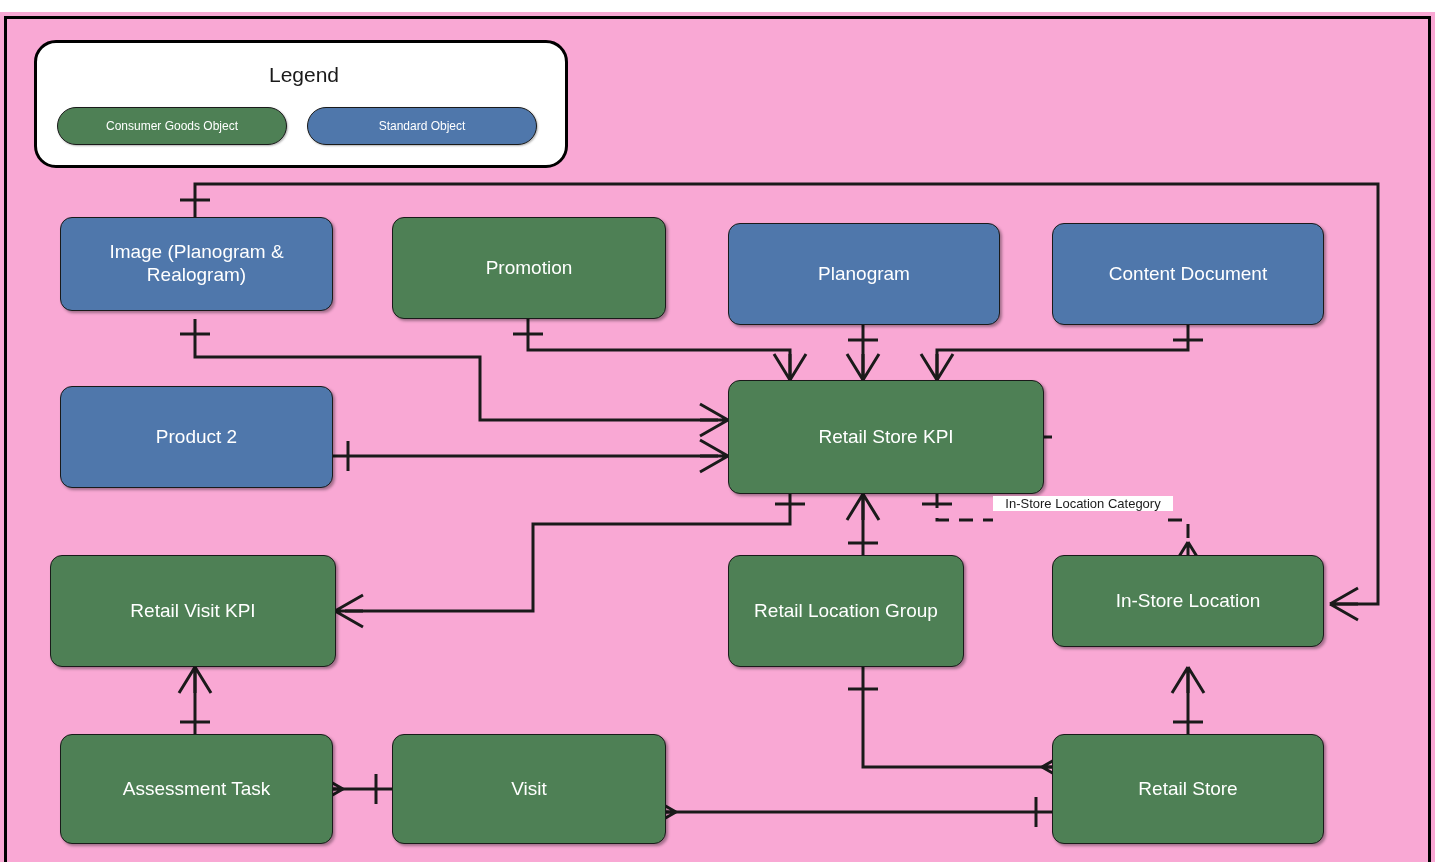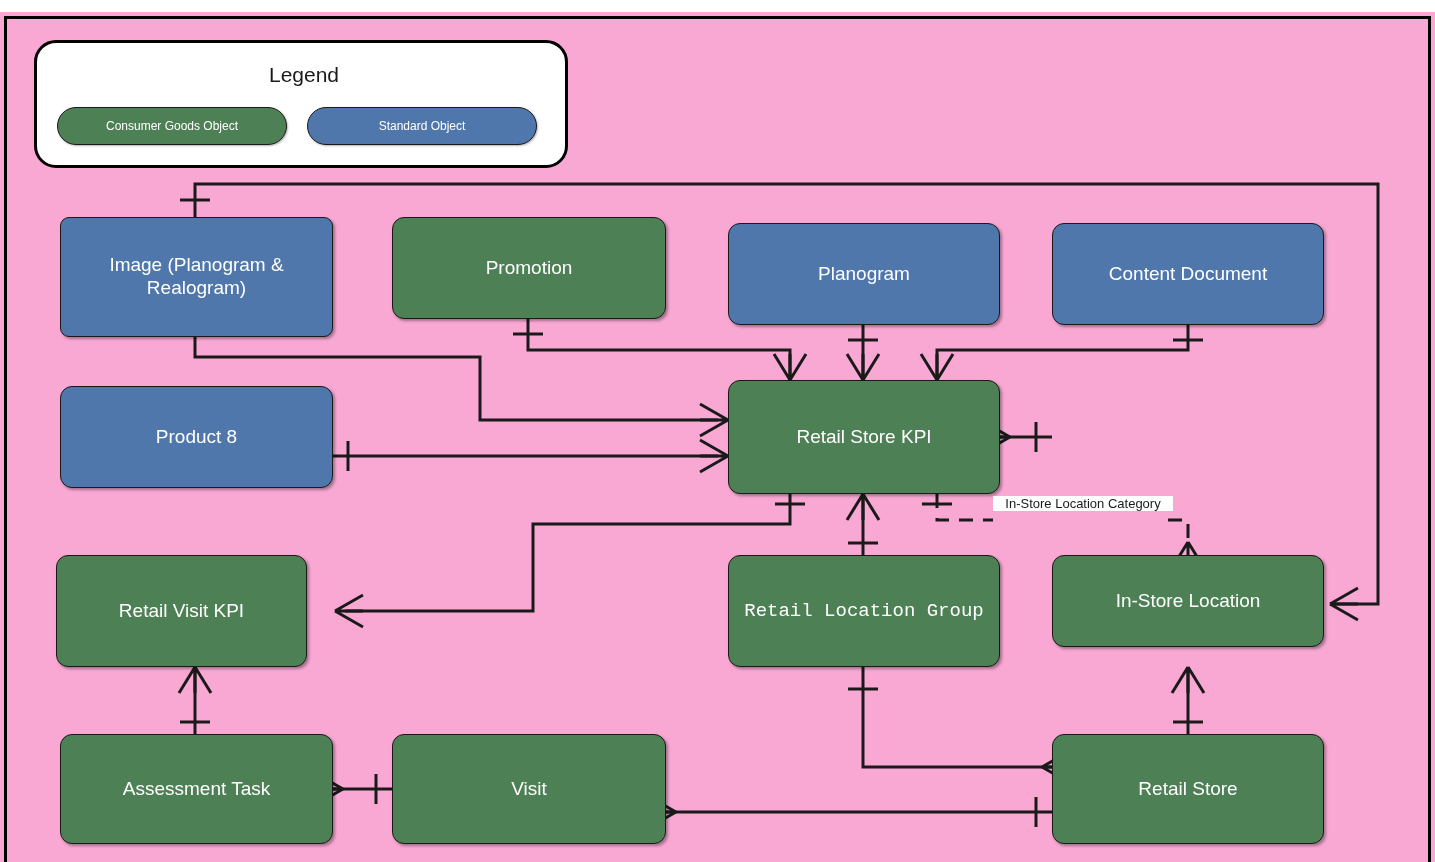--- a/index.html
+++ b/index.html
@@ -181,50 +181,50 @@
   <div id="legend">
     <div id="legend-title">Legend</div>
     <div class="legend-chip" id="chip-cg">
       <span>Consumer Goods Object</span>
     </div>
     <div class="legend-chip" id="chip-so">
       <span>Standard Object</span>
     </div>
   </div>
 
-  <div class="node blue" style="left:60px; top:205px; width:273px; height:120px;border-radius:9px;">
+  <div class="node blue" style="left:60px; top:205px; width:273px; height:94px;">
     <span>Image (Planogram &amp; Realogram)</span>
   </div>
 
   <div class="node green" style="left:392px; top:205px; width:274px; height:102px;">
     <span>Promotion</span>
   </div>
 
   <div class="node blue" style="left:728px; top:211px; width:272px; height:102px;">
     <span>Planogram</span>
   </div>
 
   <div class="node blue" style="left:1052px; top:211px; width:272px; height:102px;">
     <span>Content Document</span>
   </div>
 
   <div class="node blue" style="left:60px; top:374px; width:273px; height:102px;">
-    <span>Product 8</span>
-  </div>
-
-  <div class="node green" style="left:728px; top:368px; width:272px; height:114px;">
+    <span>Product 2</span>
+  </div>
+
+  <div class="node green" style="left:728px; top:368px; width:316px; height:114px;">
     <span>Retail Store KPI</span>
   </div>
 
 
-  <div class="node green" style="left:56px; top:543px; width:251px; height:112px;">
+  <div class="node green" style="left:50px; top:543px; width:286px; height:112px;">
     <span>Retail Visit KPI</span>
   </div>
 
-  <div class="node green" style="left:728px; top:543px; width:272px; height:112px;font-family:Liberation Mono, monospace;">
+  <div class="node green" style="left:728px; top:543px; width:236px; height:112px;">
     <span>Retail Location Group</span>
   </div>
 
   <div class="node green" style="left:1052px; top:543px; width:272px; height:92px;">
     <span>In-Store Location</span>
   </div>
 
   <div class="node green" style="left:60px; top:722px; width:273px; height:110px;">
     <span>Assessment Task</span>
   </div>

